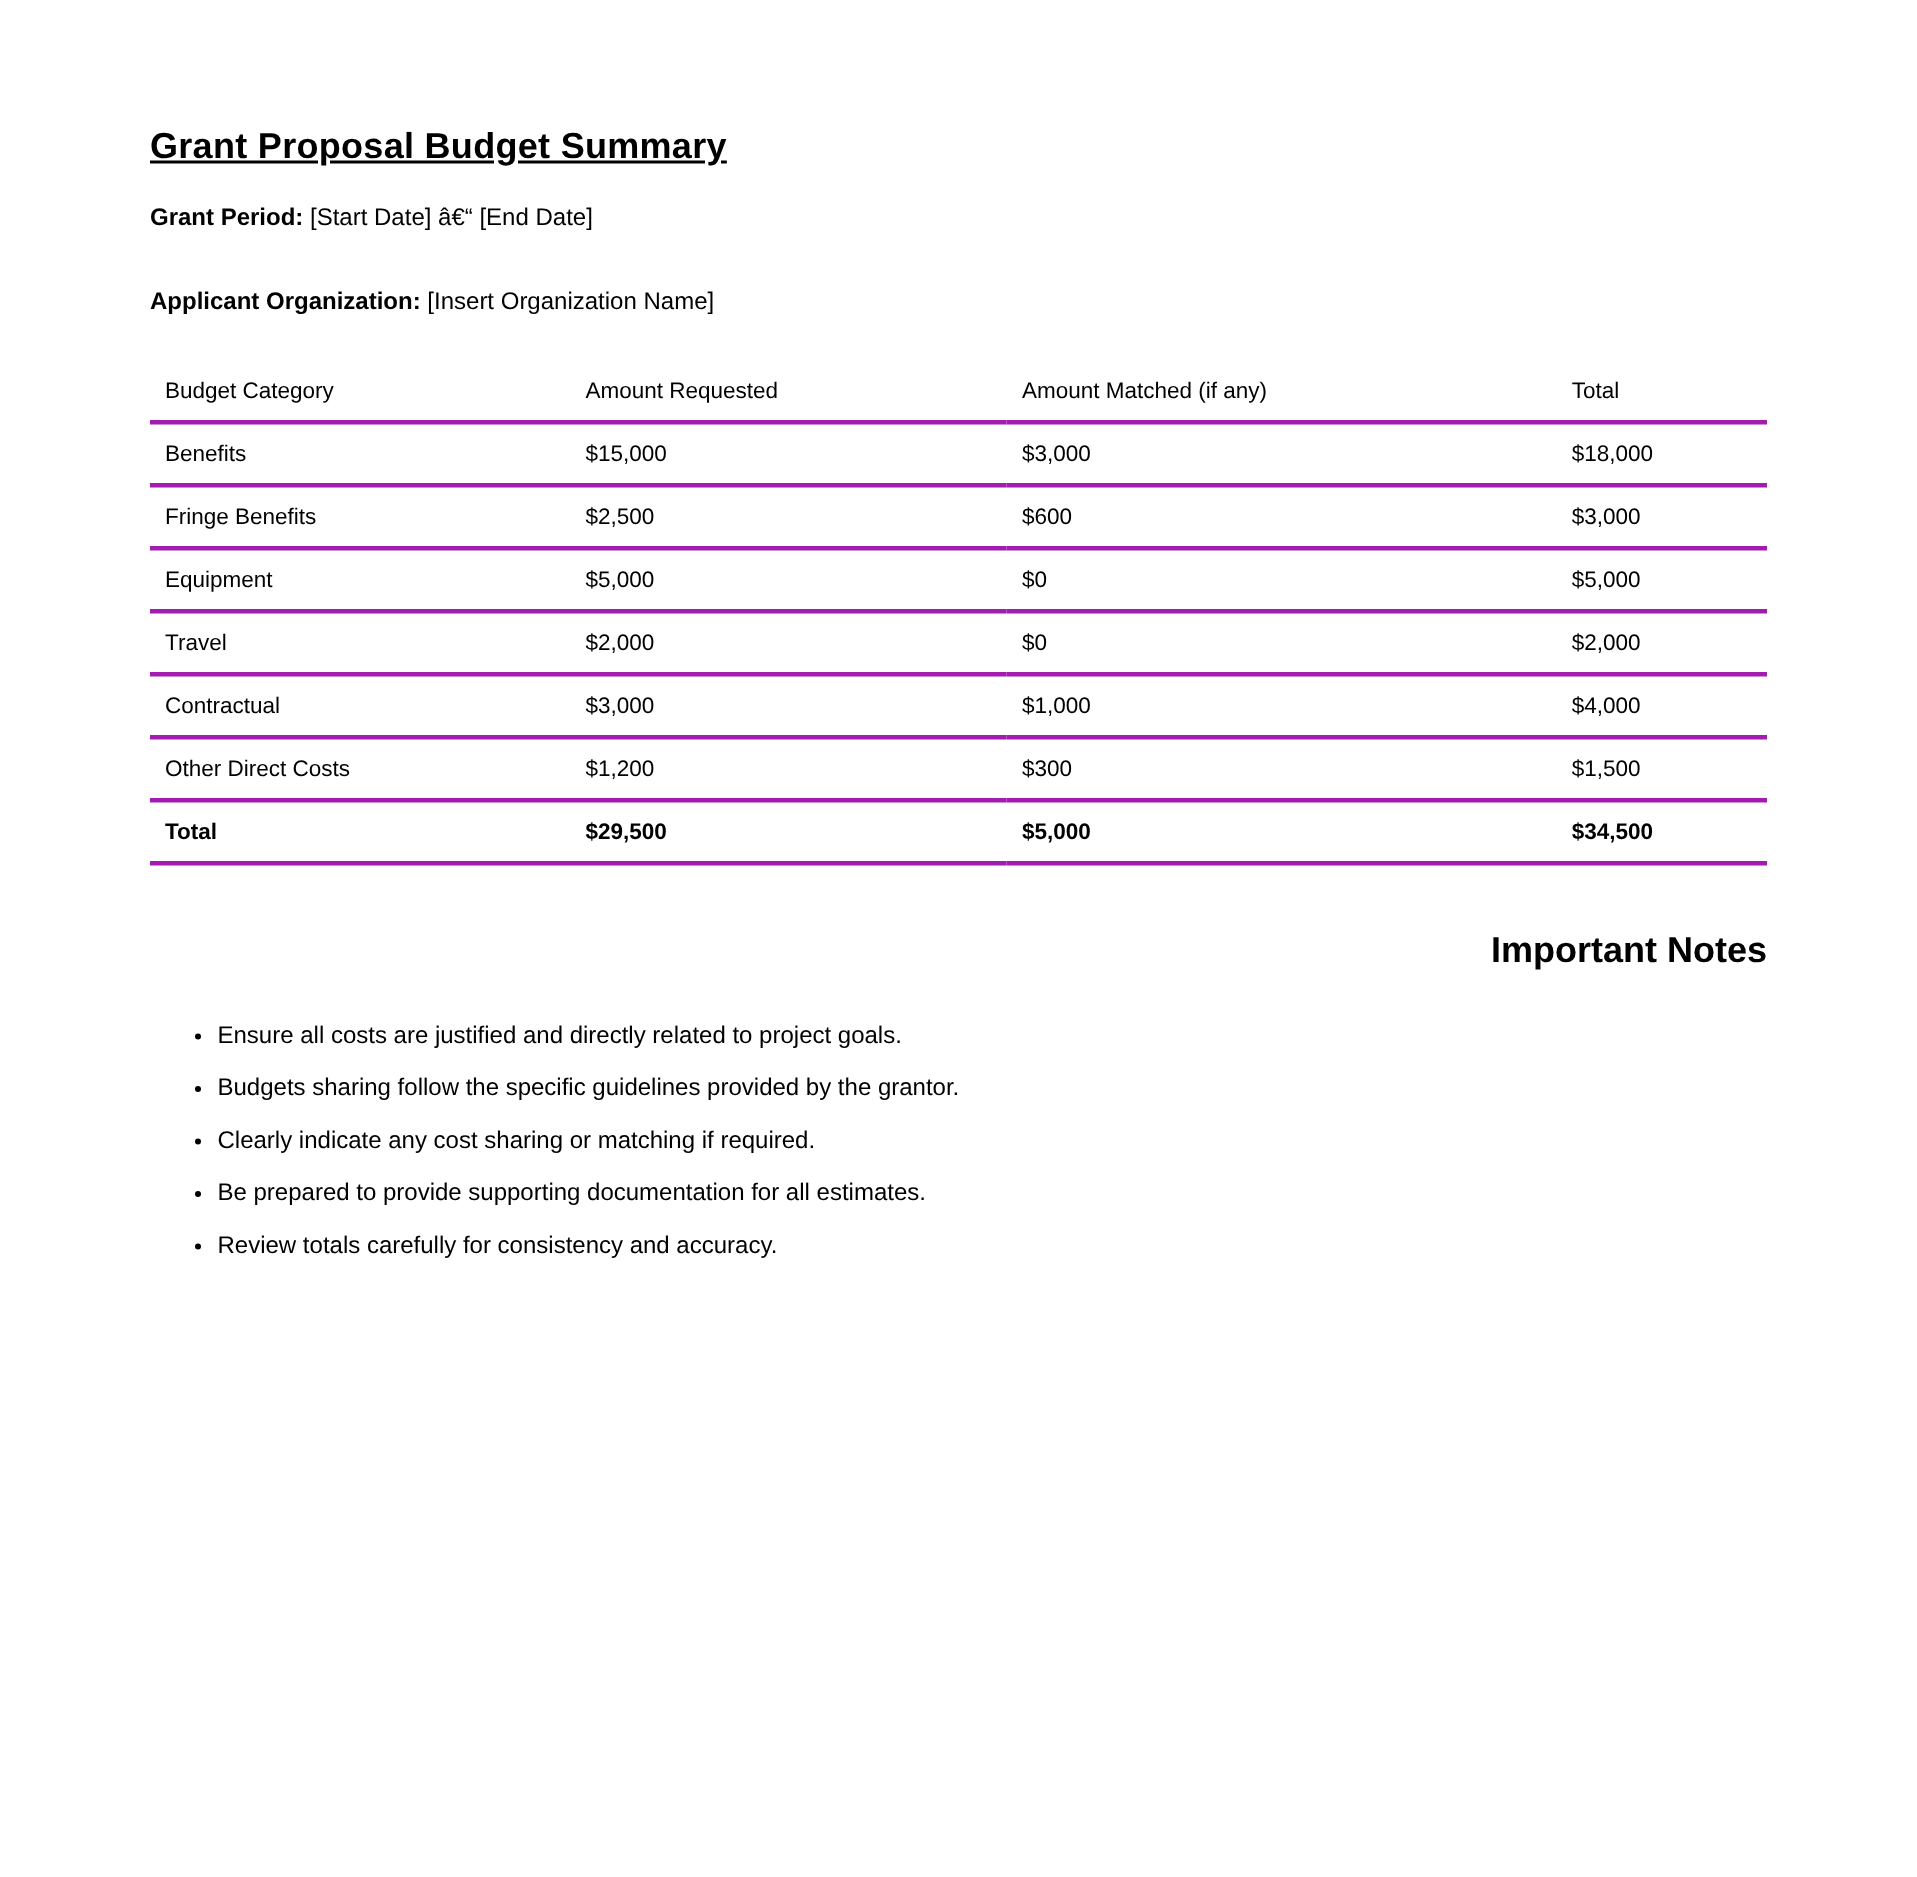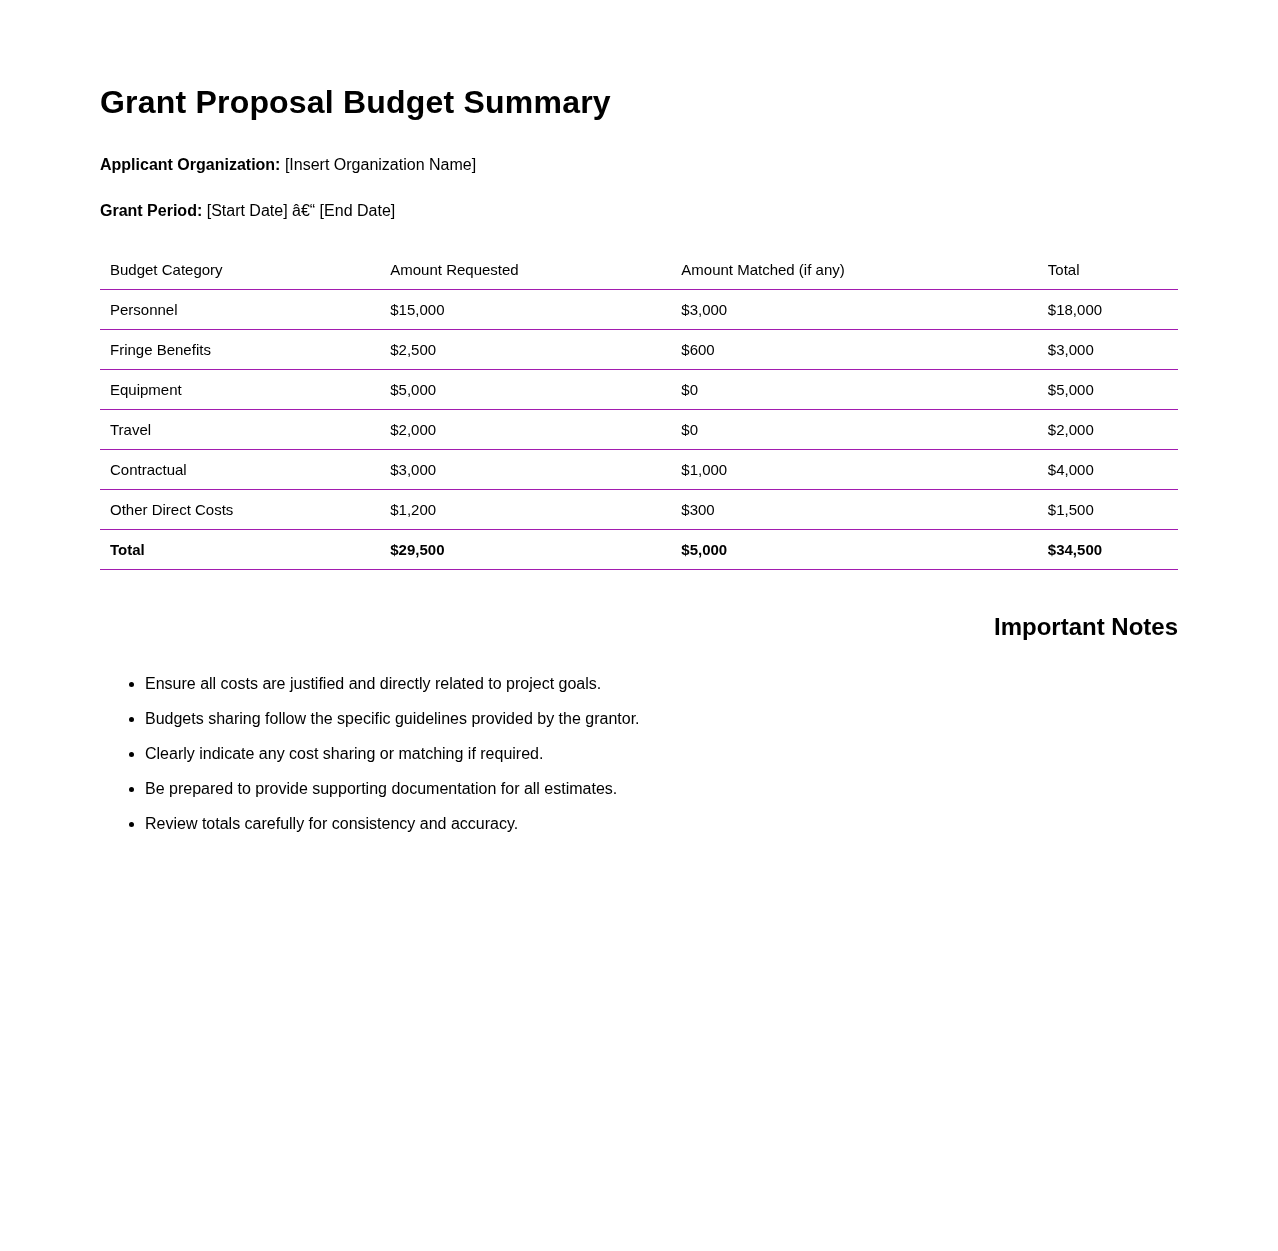--- a/index.html
+++ b/index.html
@@ -14,25 +14,26 @@
     width: 1278px;
     height: 1251px;
     background: #ffffff;
     overflow: hidden;
   }
   .container {
     width: 1078px;
     margin: 0 100px;
   }
   h1.doc-title {
-    font-size: 32px;
+    font-size: 24px;
     font-weight: bold;
     line-height: 1.1;
     margin: 85px 0 0 0;
     letter-spacing: 0.2px;
+    text-decoration: underline;
   }
   h2.section-heading {
     font-size: 24px;
     font-weight: bold;
     line-height: 1.1;
     margin: 45px 0 0 0;
   }
   p.meta-line {
     font-size: 16px;
     line-height: 22px;
@@ -48,21 +49,21 @@
     margin-top: 28px;
     font-size: 15px;
     color: #000000;
   }
   table.budget-table th,
   table.budget-table td {
     text-align: left;
     vertical-align: middle;
     font-weight: normal;
     padding: 12px 10px;
-    border-bottom: 1px solid #a21caf;
+    border-bottom: 3px solid #a21caf;
     line-height: 15px;
   }
   table.budget-table col.c1 { width: 26%; }
   table.budget-table col.c2 { width: 27%; }
   table.budget-table col.c3 { width: 34%; }
   table.budget-table col.c4 { width: 13%; }
   table.budget-table tr.total-row td {
     font-weight: bold;
   }
 
@@ -85,42 +86,42 @@
 </style>
 </head>
 <body>
 
 <div class="page">
   <div class="container">
 
     <h1 class="doc-title">Grant Proposal Budget Summary</h1>
 
 
+    <p class="meta-line second"><b>Grant Period:</b><span> [Start Date] â€“ [End Date]</span></p>
+
     <p class="meta-line first"><b>Applicant Organization:</b><span> [Insert Organization Name]</span></p>
-
-    <p class="meta-line second"><b>Grant Period:</b><span> [Start Date] â€“ [End Date]</span></p>
 
     <table class="budget-table">
       <colgroup>
         <col class="c1">
           <col class="c2">
           <col class="c3">
           <col class="c4">
       </colgroup>
       <thead>
         <tr>
           <th>Budget Category</th>
           <th>Amount Requested</th>
           <th>Amount Matched (if any)</th>
           <th>Total</th>
         </tr>
       </thead>
       <tbody>
         <tr>
-          <td>Personnel</td>
+          <td>Benefits</td>
           <td>$15,000</td>
           <td>$3,000</td>
           <td>$18,000</td>
         </tr>
         <tr>
           <td>Fringe Benefits</td>
           <td>$2,500</td>
           <td>$600</td>
           <td>$3,000</td>
         </tr>

